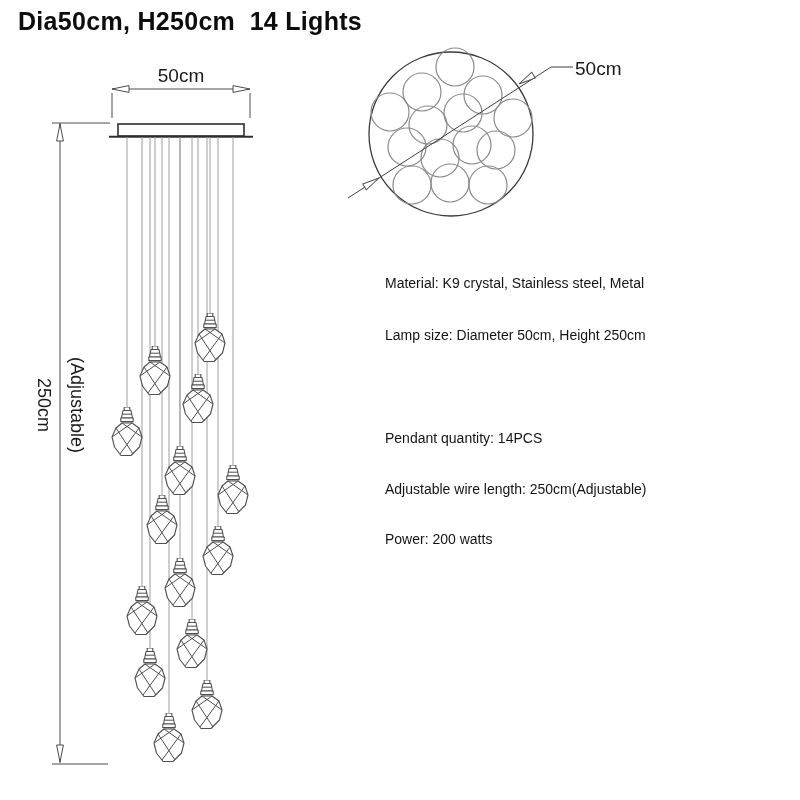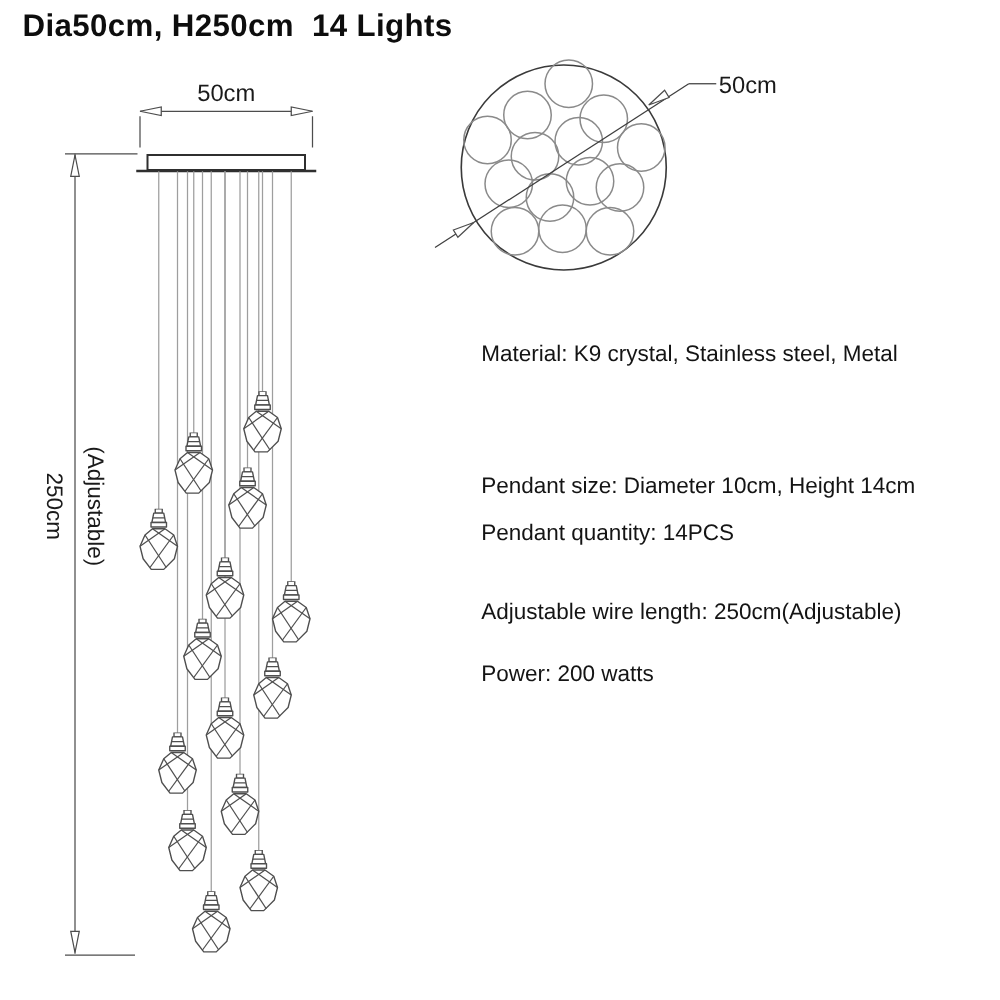--- a/index.html
+++ b/index.html
@@ -7,23 +7,23 @@
           font-family:"Liberation Sans",sans-serif;color:#141414;border-radius:10px;}
   .title{position:absolute;left:18px;top:7px;font-size:25px;font-weight:700;
          letter-spacing:.3px;color:#0d0d0d;white-space:pre;}
   svg.layer{position:absolute;left:0;top:0;}
   .dim-label{position:absolute;font-size:19px;color:#1a1a1a;white-space:pre;}
   #side-width-label{left:181px;top:76px;transform:translate(-50%,-50%);}
   #top-diameter-label{left:575px;top:58px;}
   .vlabel{position:absolute;font-size:18px;color:#1a1a1a;white-space:pre;}
   #height-label{left:43px;top:405px;transform:translate(-50%,-50%) rotate(90deg);}
   #height-note{left:76px;top:405px;transform:translate(-50%,-50%) rotate(90deg);}
-  .spec{position:absolute;left:385px;font-size:18px;line-height:24px;color:#141414;white-space:pre;}
+  .spec{position:absolute;left:385px;font-size:14px;line-height:24px;color:#141414;white-space:pre;}
   .spec.s1{top:271px}.spec.s2{top:323px}.spec.s3{top:376px}
-  .spec.s4{top:414px}.spec.s5{top:477px}.spec.s6{top:527px}
+  .spec.s4{top:426px}.spec.s5{top:477px}.spec.s6{top:527px}
   
   .dimline{stroke:#4d4d4d;stroke-width:1;fill:none;}
   .plate{stroke:#2f2f2f;stroke-width:1.6;fill:#ffffff;}
   .plate-base{stroke:#2f2f2f;stroke-width:2;}
   .wire{stroke:#9e9e9e;stroke-width:1;}
   .arrow{fill:#ffffff;stroke:#4d4d4d;stroke-width:1;stroke-linejoin:miter;}
   .bigcircle{fill:none;stroke:#3a3a3a;stroke-width:1.3;}
   .smallcircle{fill:none;stroke:#8a8a8a;stroke-width:1.2;}
   .leader{stroke:#3f3f3f;stroke-width:1;fill:none;}
   .pend{stroke:#4f4f4f;stroke-width:1.1;fill:#ffffff;stroke-linejoin:round;}
@@ -135,17 +135,17 @@
   </svg>
 
   <div class="title">Dia50cm, H250cm  14 Lights</div>
 
   <div class="dim-label" id="side-width-label">50cm</div>
   <div class="vlabel" id="height-label">250cm</div>
   <div class="vlabel" id="height-note">(Adjustable)</div>
   <div class="dim-label" id="top-diameter-label">50cm</div>
 
   <div class="spec s1">Material: K9 crystal, Stainless steel, Metal</div>
-  <div class="spec s3">Pendant size: Diameter 10cm, Height 14cm</div>
+  <div class="spec s2">Lamp size: Diameter 50cm, Height 250cm</div>
   <div class="spec s4">Pendant quantity: 14PCS</div>
   <div class="spec s5">Adjustable wire length: 250cm(Adjustable)</div>
   <div class="spec s6">Power: 200 watts</div>
 </div>
 
 </body></html>

